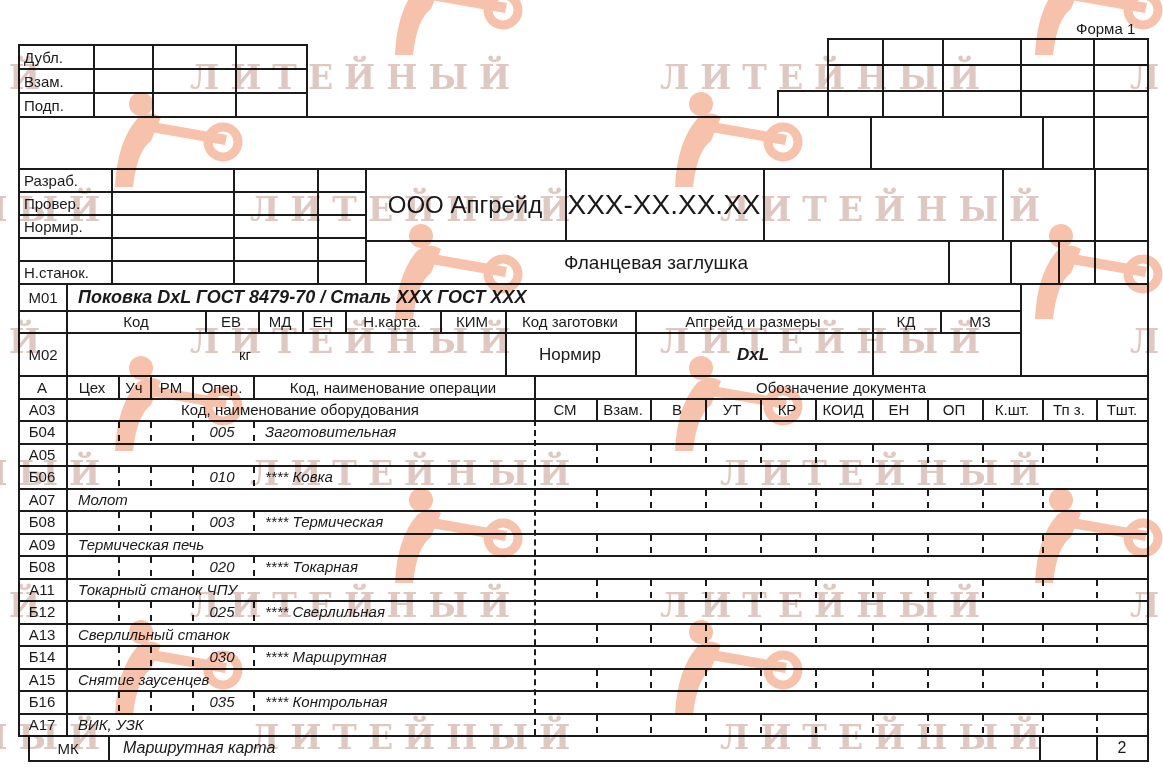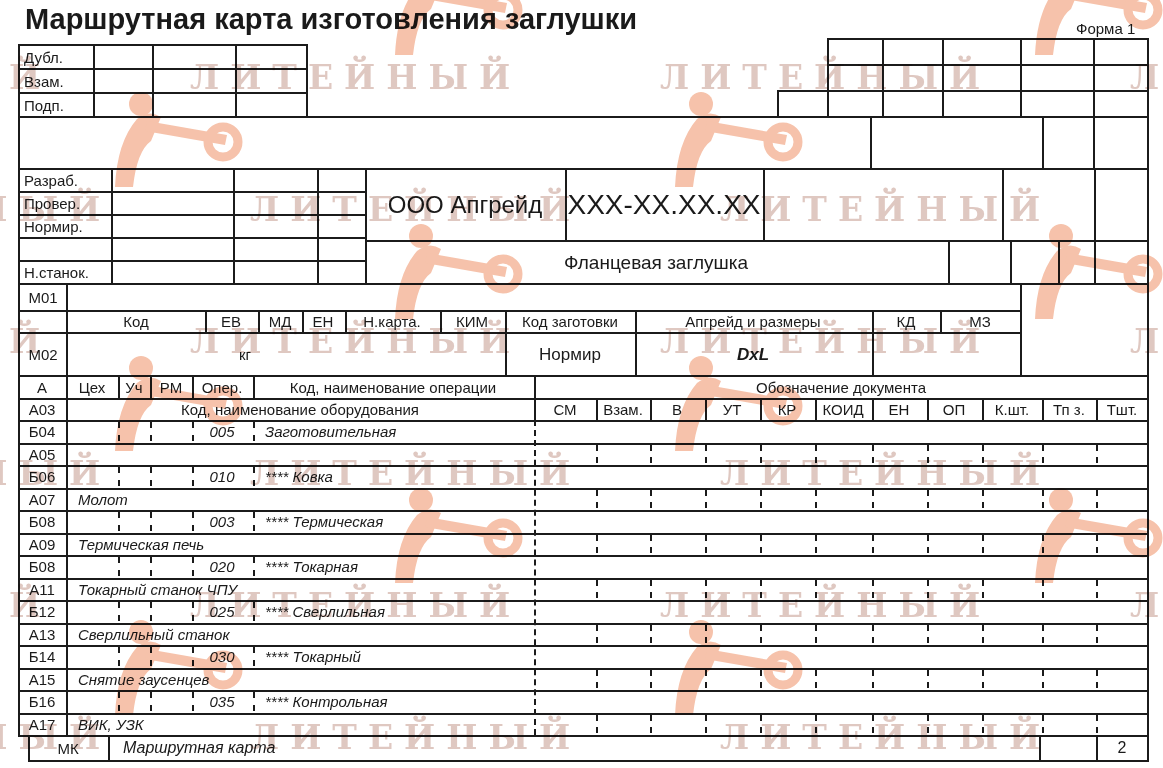--- a/index.html
+++ b/index.html
@@ -18,21 +18,20 @@
   #wm{position:absolute;inset:0;z-index:3;pointer-events:none;mix-blend-mode:multiply;}
   .wmt{position:absolute;font-family:"DejaVu Serif",serif;font-weight:bold;font-size:33px;
        letter-spacing:11px;color:#bf9184;opacity:.5;white-space:nowrap;}
   .wmf{position:absolute;opacity:.55;}
 </style>
 </head>
 <body>
 
 <div id="page">
 
-  <div id="title">Маршрутная карта изготовления заглушки</div>
   <div id="formlbl">Форма 1</div>
 
   <div class="hl" style="left:18px;top:44px;width:288px"></div>
   <div class="hl" style="left:18px;top:68px;width:288px"></div>
   <div class="hl" style="left:18px;top:92px;width:288px"></div>
   <div class="hl" style="left:827px;top:38px;width:322px"></div>
   <div class="hl" style="left:827px;top:64px;width:322px"></div>
   <div class="hl" style="left:777px;top:90px;width:372px"></div>
   <div class="hl" style="left:18px;top:116px;width:1131px"></div>
   <div class="hl" style="left:18px;top:168px;width:1131px"></div>
@@ -106,20 +105,21 @@
   <div class="t" style="left:24px;top:180px">Разраб.</div>
   <div class="t" style="left:24px;top:203px">Провер.</div>
   <div class="t" style="left:24px;top:226px">Нормир.</div>
   <div class="t" style="left:24px;top:272px">Н.станок.</div>
 
   <div class="t c" style="left:465px;top:205px;font-size:24px">ООО Апгрейд</div>
   <div class="t c" style="left:664px;top:205px;font-size:28px">ХХХ-ХХ.ХХ.ХХ</div>
   <div class="t c" style="left:656px;top:262px;font-size:19px">Фланцевая заглушка</div>
 
   <div class="t c" style="left:43px;top:297px">М01</div>
+  <div class="t it sb" style="left:78px;top:297px;font-size:18px">Поковка DxL ГОСТ 8479-70 / Сталь ХХХ ГОСТ ХХХ</div>
 
   <div class="t c" style="left:136px;top:321px">Код</div>
   <div class="t c" style="left:231px;top:321px">ЕВ</div>
   <div class="t c" style="left:280px;top:321px">МД</div>
   <div class="t c" style="left:323px;top:321px">ЕН</div>
   <div class="t c" style="left:392px;top:321px">Н.карта.</div>
   <div class="t c" style="left:472px;top:321px">КИМ</div>
   <div class="t c" style="left:570px;top:321px">Код заготовки</div>
   <div class="t c" style="left:753px;top:321px">Апгрейд и размеры</div>
   <div class="t c" style="left:906px;top:321px">КД</div>
@@ -247,21 +247,21 @@
       <div class="vd" style="left:1042px;top:624.5px;height:18.5px"></div>
       <div class="vd" style="left:1096px;top:624.5px;height:18.5px"></div>
       <div class="t it" style="left:78px;top:633.8px">Сверлильный станок</div>
       <div class="hl" style="left:18px;top:667.5px;width:1131px"></div>
       <div class="t c" style="left:42px;top:656.3px">Б14</div>
       <div class="vd" style="left:118px;top:647.0px;height:18.5px"></div>
       <div class="vd" style="left:150px;top:647.0px;height:18.5px"></div>
       <div class="vd" style="left:192px;top:647.0px;height:18.5px"></div>
       <div class="vd" style="left:253px;top:647.0px;height:18.5px"></div>
       <div class="t c it" style="left:222px;top:656.3px">030</div>
-      <div class="t it" style="left:265px;top:656.3px">**** Токарный</div>
+      <div class="t it" style="left:265px;top:656.3px">**** Маршрутная</div>
       <div class="hl" style="left:18px;top:690.0px;width:1131px"></div>
       <div class="t c" style="left:42px;top:678.8px">А15</div>
       <div class="vd" style="left:596px;top:669.5px;height:18.5px"></div>
       <div class="vd" style="left:650px;top:669.5px;height:18.5px"></div>
       <div class="vd" style="left:705px;top:669.5px;height:18.5px"></div>
       <div class="vd" style="left:760px;top:669.5px;height:18.5px"></div>
       <div class="vd" style="left:815px;top:669.5px;height:18.5px"></div>
       <div class="vd" style="left:872px;top:669.5px;height:18.5px"></div>
       <div class="vd" style="left:927px;top:669.5px;height:18.5px"></div>
       <div class="vd" style="left:982px;top:669.5px;height:18.5px"></div>

